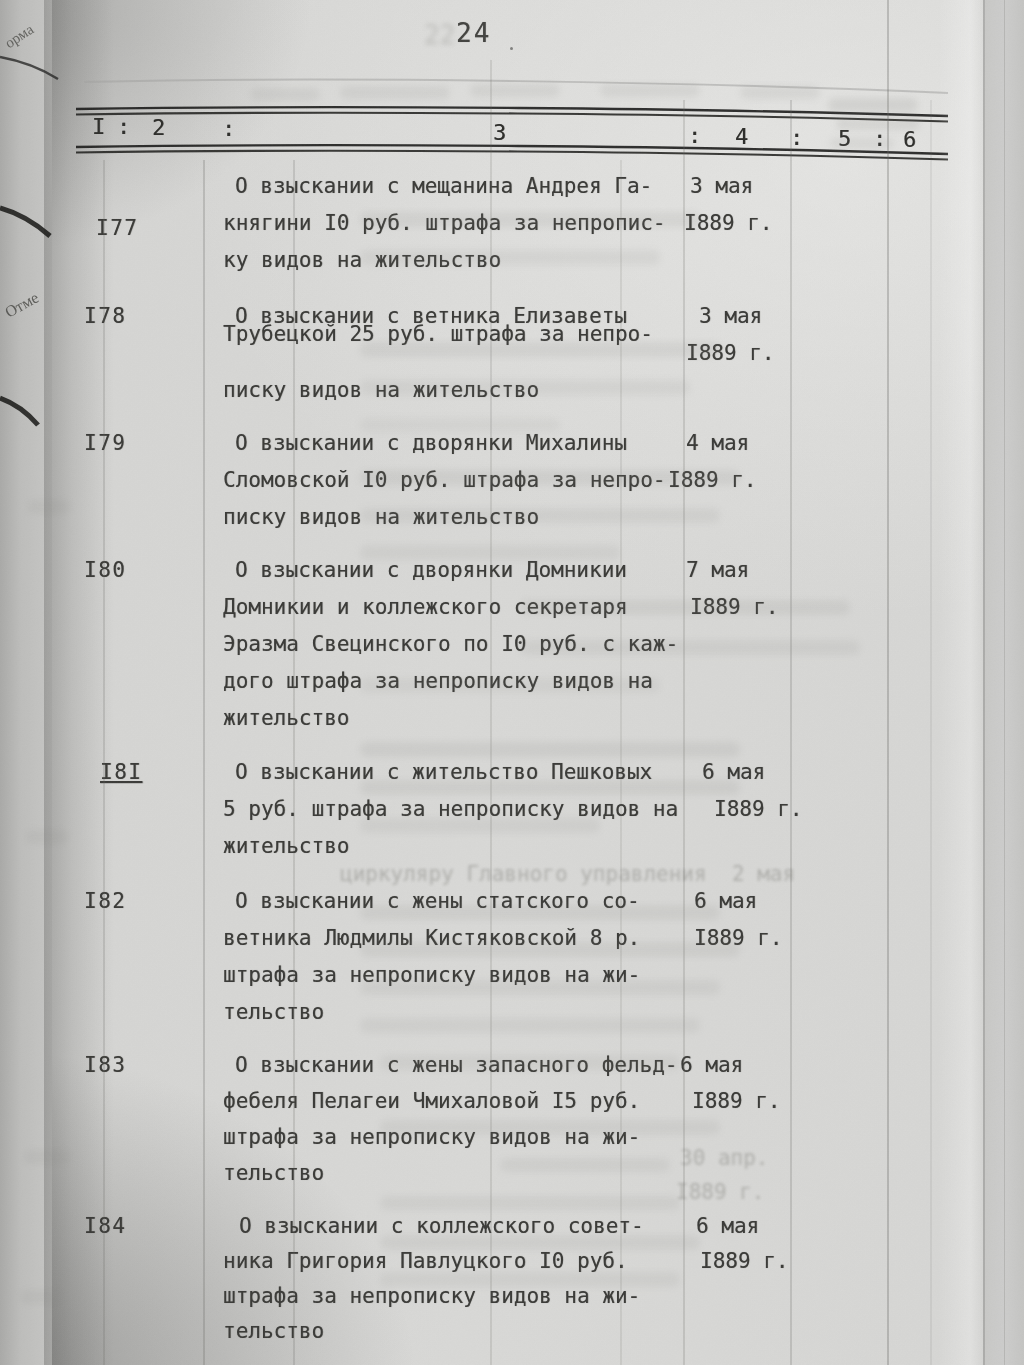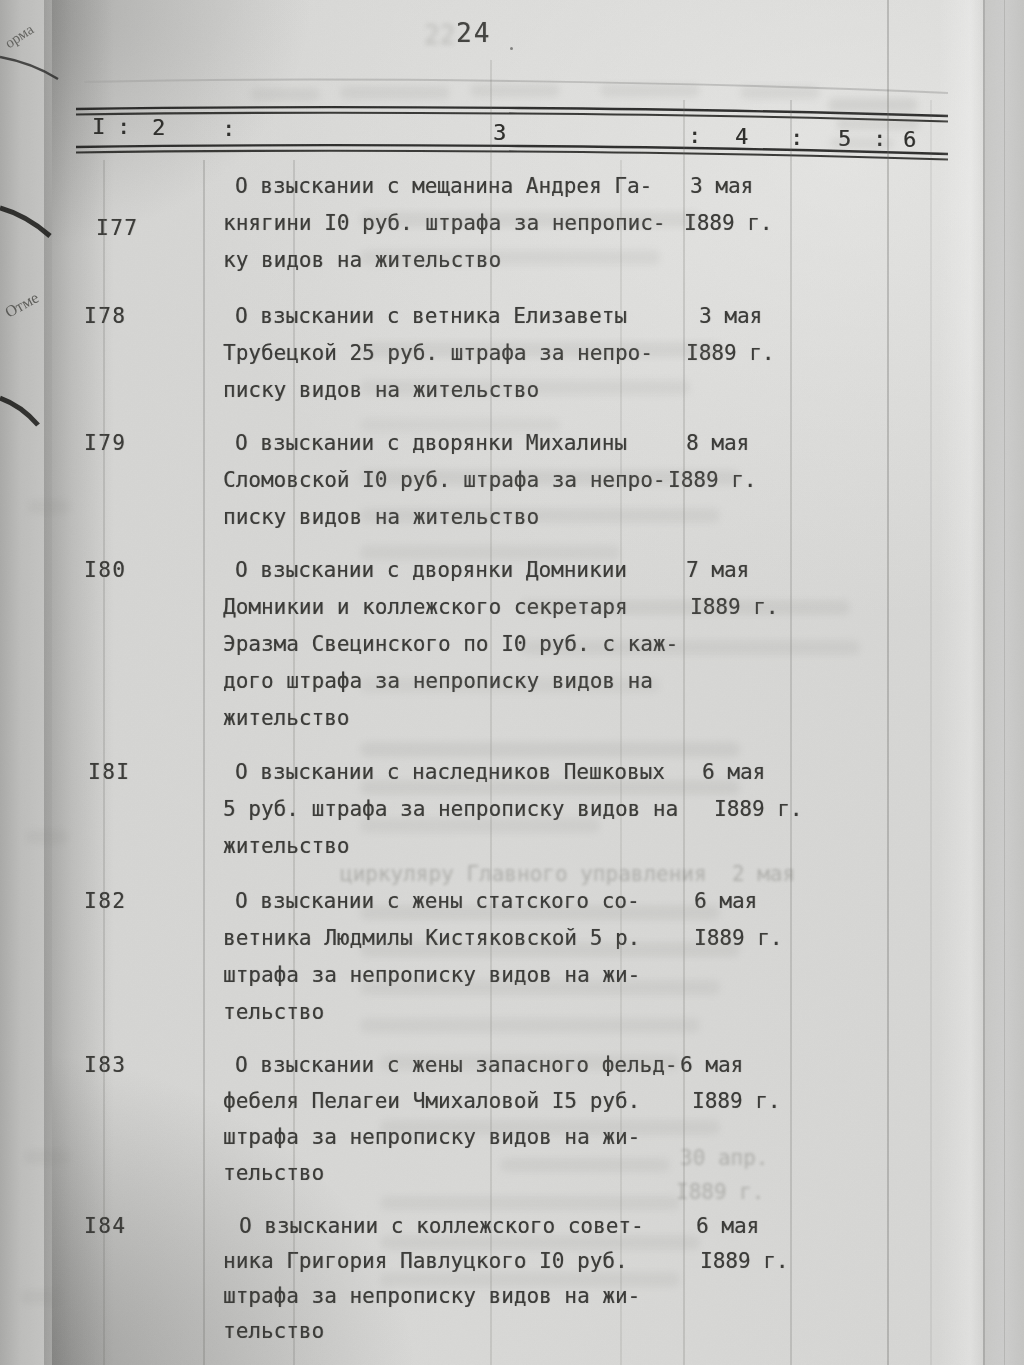--- a/index.html
+++ b/index.html
@@ -80,55 +80,55 @@
         <div class="abs typed num" style="left: 96px; top: 168px; margin-top: 42px;">I77</div>
         <div class="abs typed" style="left: 235px; top: 168px; text-align: center;">О взыскании с мещанина Андрея Га-</div>
         <div class="abs typed" style="left: 223px; top: 205px;">княгини I0 руб. штрафа за непропис-</div>
         <div class="abs typed" style="left: 223px; top: 242px;">ку видов на жительство</div>
         <div class="abs typed" style="left: 690px; top: 168px;">3 мая</div>
         <div class="abs typed" style="left: 684px; top: 205px;">I889 г.</div>
       </div>
       <div class="abs " style="left: 0px; top: 0px;">
         <div class="abs typed num" style="left: 84px; top: 298px;">I78</div>
         <div class="abs typed" style="left: 235px; top: 298px;">О взыскании с ветника Елизаветы</div>
-        <div class="abs typed" style="left: 223px; top: 335px;">Трубецкой 25 руб. штрафа за непро-</div>
+        <div class="abs typed" style="left: 223px; top: 316px;">Трубецкой 25 руб. штрафа за непро-</div>
         <div class="abs typed" style="left: 223px; top: 372px;">писку видов на жительство</div>
         <div class="abs typed" style="left: 699px; top: 298px;">3 мая</div>
         <div class="abs typed" style="left: 686px; top: 335px;">I889 г.</div>
       </div>
       <div class="abs " style="left: 0px; top: 0px;">
         <div class="abs typed num" style="left: 84px; top: 425px;">I79</div>
         <div class="abs typed" style="left: 235px; top: 425px;">О взыскании с дворянки Михалины</div>
         <div class="abs typed" style="left: 223px; top: 462px;">Сломовской I0 руб. штрафа за непро-</div>
         <div class="abs typed" style="left: 223px; top: 499px;">писку видов на жительство</div>
-        <div class="abs typed" style="left: 686px; top: 425px;">8 мая</div>
+        <div class="abs typed" style="left: 686px; top: 425px;">4 мая</div>
         <div class="abs typed" style="left: 668px; top: 462px;">I889 г.</div>
       </div>
       <div class="abs " style="left: 0px; top: 0px;">
         <div class="abs typed num" style="left: 84px; top: 552px;">I80</div>
         <div class="abs typed" style="left: 235px; top: 552px;">О взыскании с дворянки Домникии</div>
         <div class="abs typed" style="left: 223px; top: 589px;">Домникии и коллежского секретаря</div>
         <div class="abs typed" style="left: 223px; top: 626px;">Эразма Свецинского по I0 руб. с каж-</div>
         <div class="abs typed" style="left: 223px; top: 663px;">дого штрафа за непрописку видов на</div>
         <div class="abs typed" style="left: 223px; top: 700px;">жительство</div>
         <div class="abs typed" style="left: 686px; top: 552px;">7 мая</div>
         <div class="abs typed" style="left: 690px; top: 589px;">I889 г.</div>
       </div>
       <div class="abs " style="left: 0px; top: 0px;">
-        <div class="abs typed num" style="left: 88px; top: 754px;">I8I</div>
-        <div class="abs typed" style="left: 235px; top: 754px;">О взыскании с наследников Пешковых</div>
+        <div class="abs typed num" style="left: 100px; top: 754px; text-decoration: underline;">I8I</div>
+        <div class="abs typed" style="left: 235px; top: 754px;">О взыскании с жительство Пешковых</div>
         <div class="abs typed" style="left: 223px; top: 791px;">5 руб. штрафа за непрописку видов на</div>
         <div class="abs typed" style="left: 223px; top: 828px;">жительство</div>
         <div class="abs typed" style="left: 702px; top: 754px;">6 мая</div>
         <div class="abs typed" style="left: 714px; top: 791px;">I889 г.</div>
       </div>
       <div class="abs " style="left: 0px; top: 0px;">
         <div class="abs typed num" style="left: 84px; top: 883px;">I82</div>
         <div class="abs typed" style="left: 235px; top: 883px;">О взыскании с жены статского со-</div>
-        <div class="abs typed" style="left: 223px; top: 920px;">ветника Людмилы Кистяковской 5 р.</div>
+        <div class="abs typed" style="left: 223px; top: 920px;">ветника Людмилы Кистяковской 8 р.</div>
         <div class="abs typed" style="left: 223px; top: 957px;">штрафа за непрописку видов на жи-</div>
         <div class="abs typed" style="left: 223px; top: 994px;">тельство</div>
         <div class="abs typed" style="left: 694px; top: 883px;">6 мая</div>
         <div class="abs typed" style="left: 694px; top: 920px;">I889 г.</div>
       </div>
       <div class="abs " style="left: 0px; top: 0px;">
         <div class="abs typed num" style="left: 84px; top: 1047px;">I83</div>
         <div class="abs typed" style="left: 235px; top: 1047px;">О взыскании с жены запасного фельд-</div>
         <div class="abs typed" style="left: 223px; top: 1083px;">фебеля Пелагеи Чмихаловой I5 руб.</div>
         <div class="abs typed" style="left: 223px; top: 1119px;">штрафа за непрописку видов на жи-</div>

